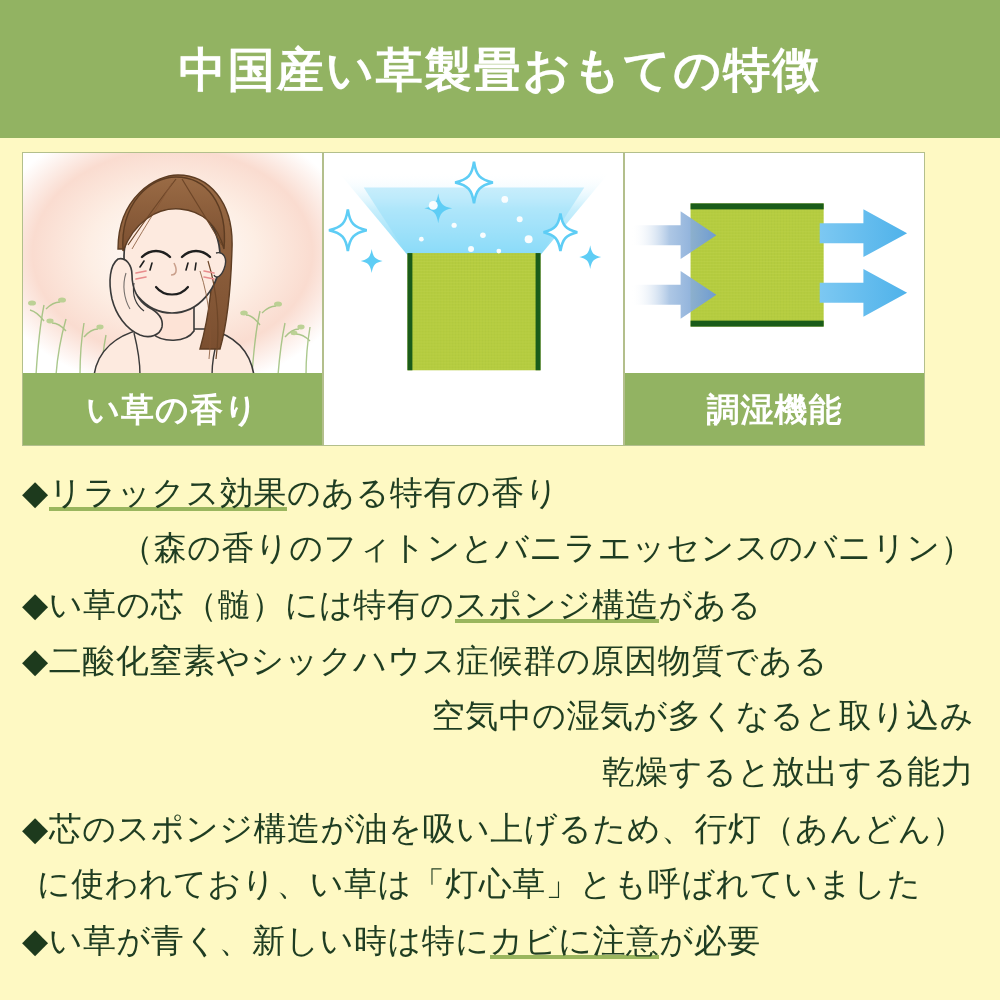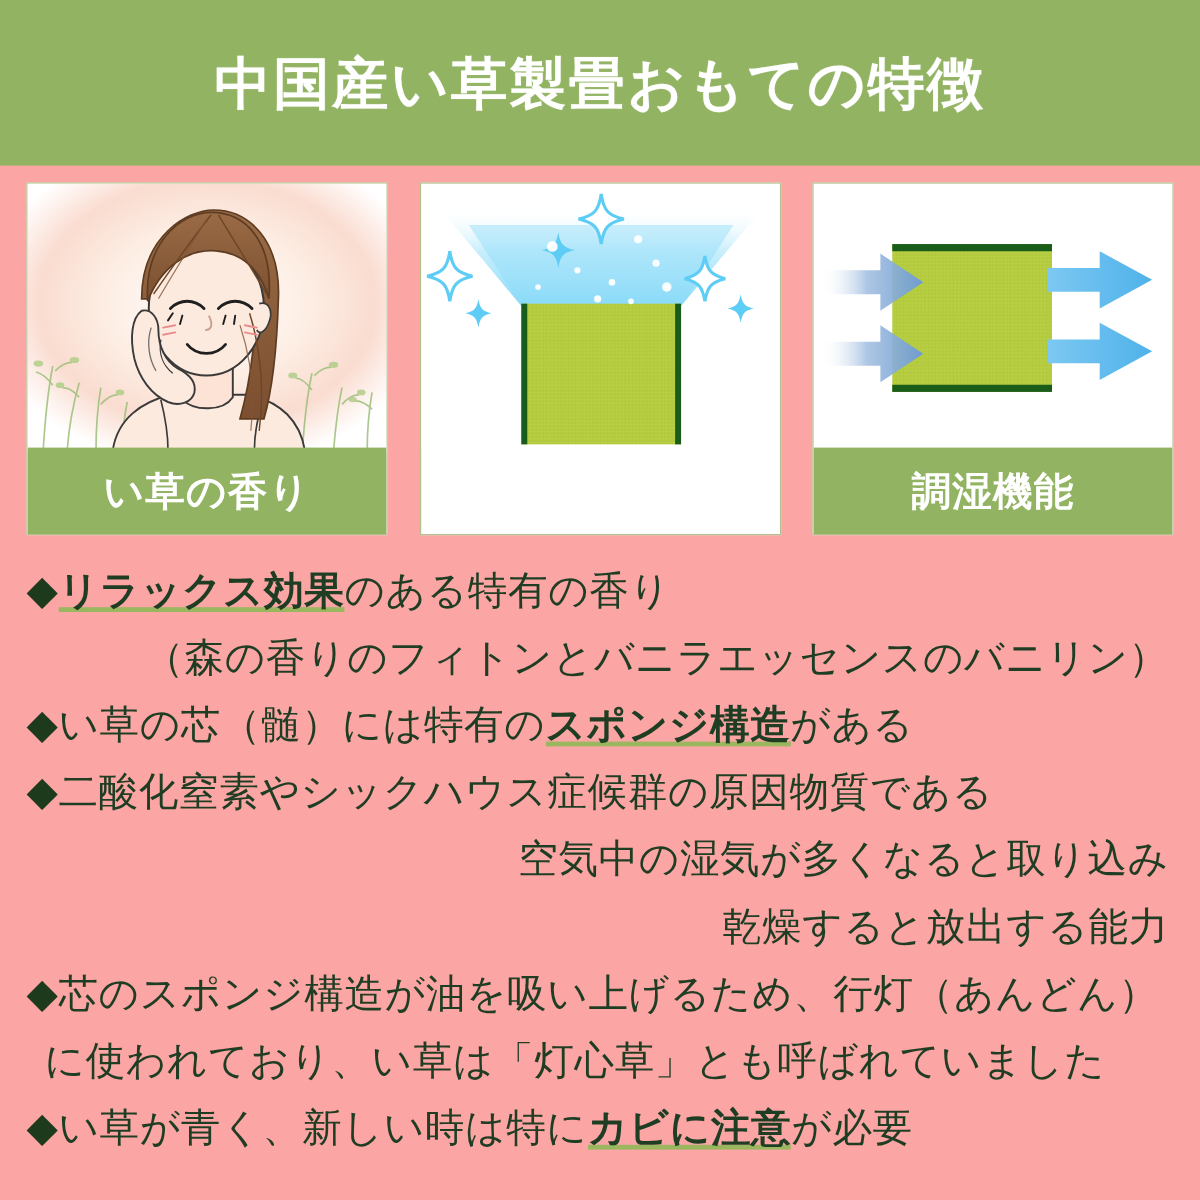--- a/index.html
+++ b/index.html
@@ -11,21 +11,21 @@
     width: 1000px;
     height: 1000px;
     background: #f6f6f1;
     font-family: "Liberation Sans", "DejaVu Sans", sans-serif;
     overflow: hidden;
   }
   .page {
     position: relative;
     width: 1000px;
     height: 1000px;
-    background: #fca5a5;
+    background: #fef9c3;
   }
 
   
   .header-band {
     position: absolute;
     left: 0;
     top: 0;
     width: 1000px;
     height: 138px;
     background: #92b362;
@@ -44,21 +44,21 @@
   }
 
   
   .cards {
     position: absolute;
     left: 22px;
     top: 152px;
     width: 956px;
     height: 296px;
     display: flex;
-    justify-content: space-between;
+    justify-content: flex-start;
   }
   .card {
     position: relative;
     width: 301px;
     height: 294px;
     border: 1px solid #b3bf8c;
     background: #ffffff;
     box-sizing: border-box;
     overflow: hidden;
   }
@@ -130,21 +130,20 @@
     color: #1d3a1d;
     font-size: 34px;
     margin-right: 0px;
   }
   .u {
     background-image: linear-gradient(#9ab65e, #9ab65e);
     background-repeat: no-repeat;
     background-size: 100% 4px;
     background-position: 0 92%;
     padding-bottom: 3px;
-    font-weight: bold;
   }
 </style>
 </head>
 <body>
 
 <div class="page">
 
   <div class="header-band">
     <div class="header-title">中国産い草製畳おもての特徴</div>
   </div>

